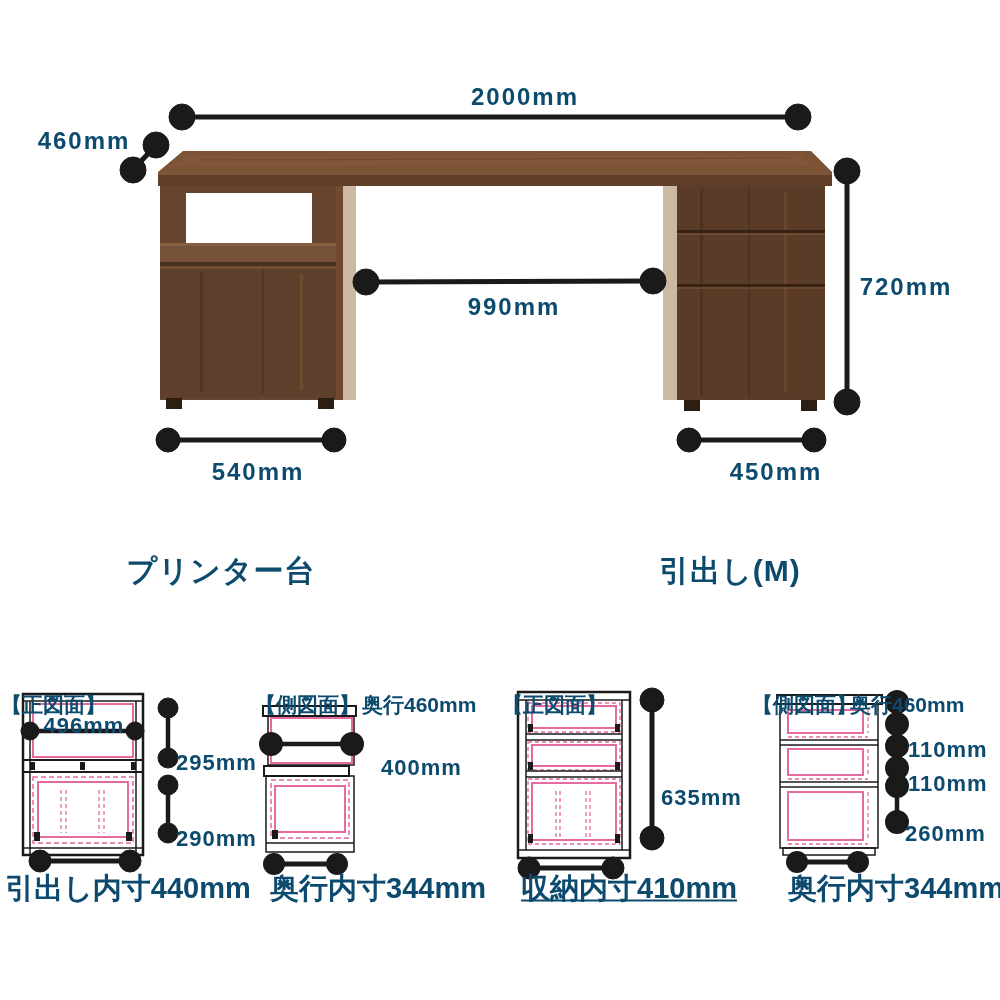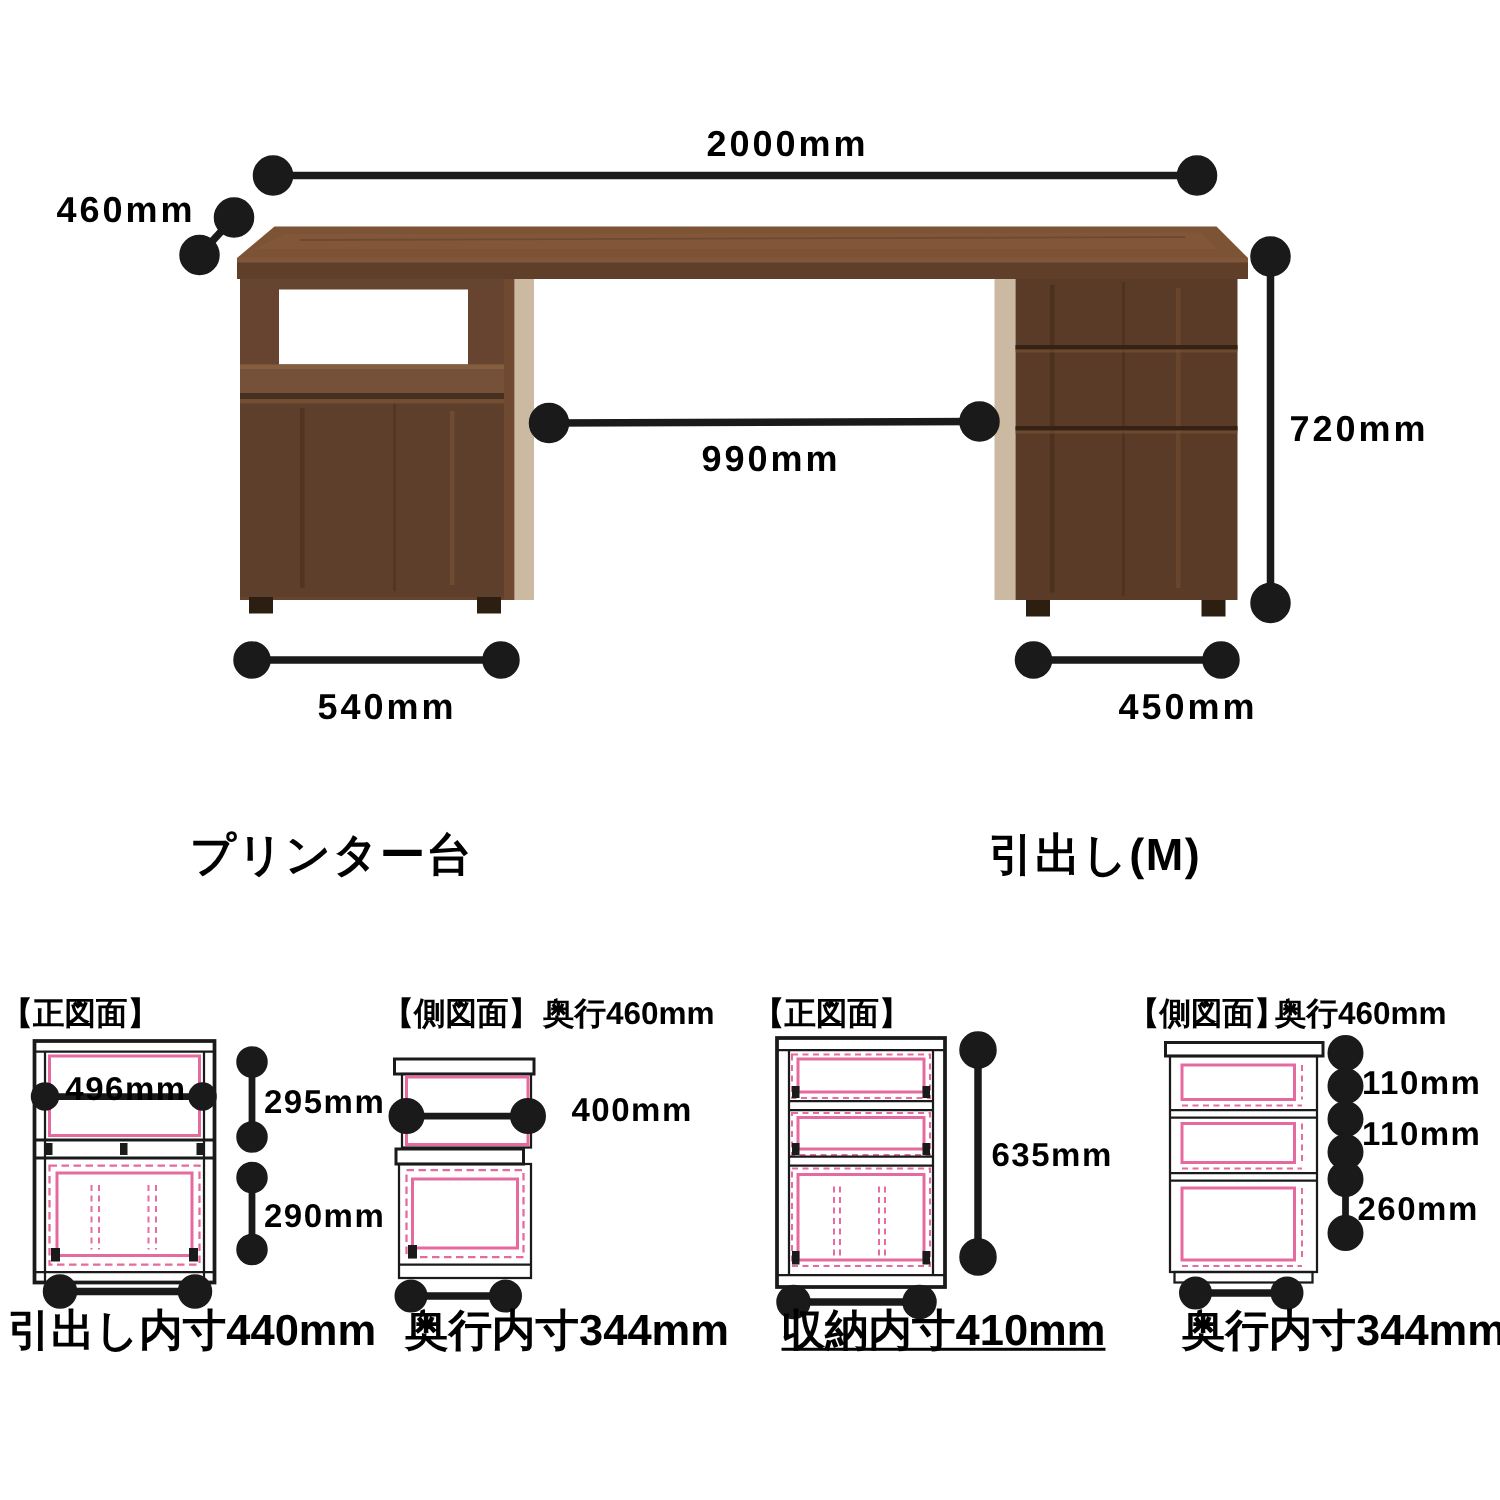--- a/index.html
+++ b/index.html
@@ -3,25 +3,25 @@
 <meta charset="utf-8">
 <style>
   html,body{margin:0;padding:0;background:#fff;}
   .stage{
     position:relative;width:1000px;height:1000px;background:#ffffff;
     font-family:"Liberation Sans","DejaVu Sans",sans-serif;
     color:#1a1a1a;overflow:hidden;
   }
   .stage svg{position:absolute;left:0;top:0;}
   .lbl{
-    position:absolute;font-weight:700;color:#000000;white-space:nowrap;
+    position:absolute;font-weight:700;color:#0c4a6e;white-space:nowrap;
     line-height:1;letter-spacing:1px;
   }
   .c{transform:translate(-50%,-50%);}
-  .l{transform:translate(0,-50%);}
+  .l{transform:translate(0,-50%);margin-top:28px;}
   .dim-big{font-size:24px;letter-spacing:2px;}
   .dim-small{font-size:22px;letter-spacing:1px;}
   .unit-label{font-size:30px;font-weight:600;letter-spacing:1px;}
   .header{font-size:21px;letter-spacing:0;}
   .bottom-label{font-size:29px;letter-spacing:0;}
 </style>
 </head>
 <body>
 
 <div class="stage">
@@ -248,21 +248,21 @@
           <circle cx="858" cy="862" r="10"></circle>
     </g>
   </g>
 </svg>
 
   <span class="lbl c dim-big" style="left:525px;top:97px;">2000mm</span>
   <span class="lbl c dim-big" style="left:84px;top:141px;">460mm</span>
   <span class="lbl c dim-big" style="left:906px;top:287px;">720mm</span>
   <span class="lbl c dim-big" style="left:514px;top:307px;">990mm</span>
   <span class="lbl c dim-big" style="left:258px;top:472px;">540mm</span>
-  <span class="lbl c dim-big" style="left:792px;top:472px;">450mm</span>
+  <span class="lbl c dim-big" style="left:776px;top:472px;">450mm</span>
   <span class="lbl c unit-label" style="left:221px;top:571px;">プリンター台</span>
   <span class="lbl c unit-label" style="left:730px;top:571px;">引出し(M)</span>
 
   <span class="lbl l header" style="left:1px;top:676px;">【正図面】</span>
   <span class="lbl c dim-small" style="left:84px;top:716px;margin-top:10px;">496mm</span>
   <span class="lbl l dim-small" style="left:176px;top:735px;">295mm</span>
   <span class="lbl l dim-small" style="left:176px;top:811px;">290mm</span>
   <span class="lbl c bottom-label" style="left:128px;top:888px;">引出し内寸440mm</span>
 
   <span class="lbl l header" style="left:255px;top:676px;">【側図面】</span>

